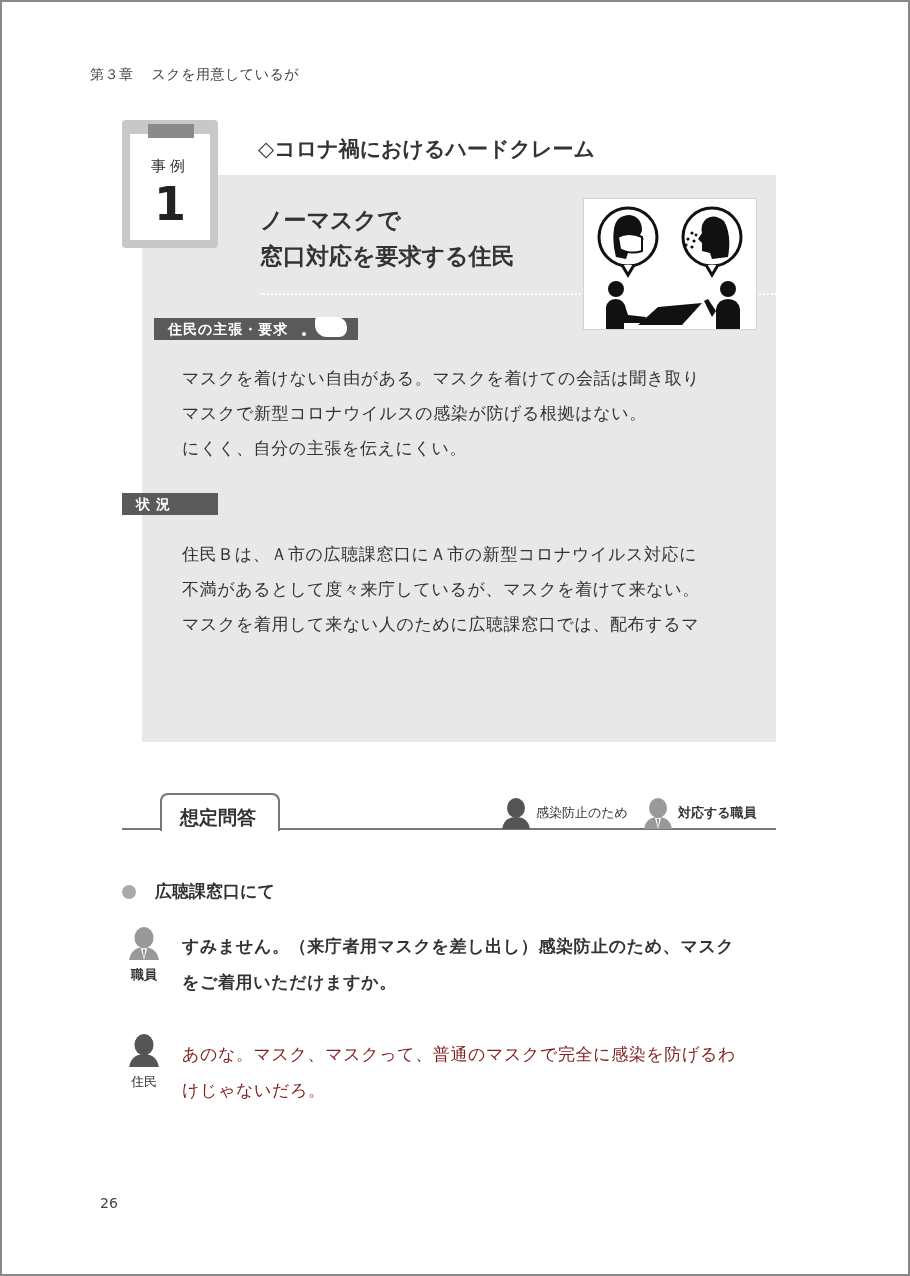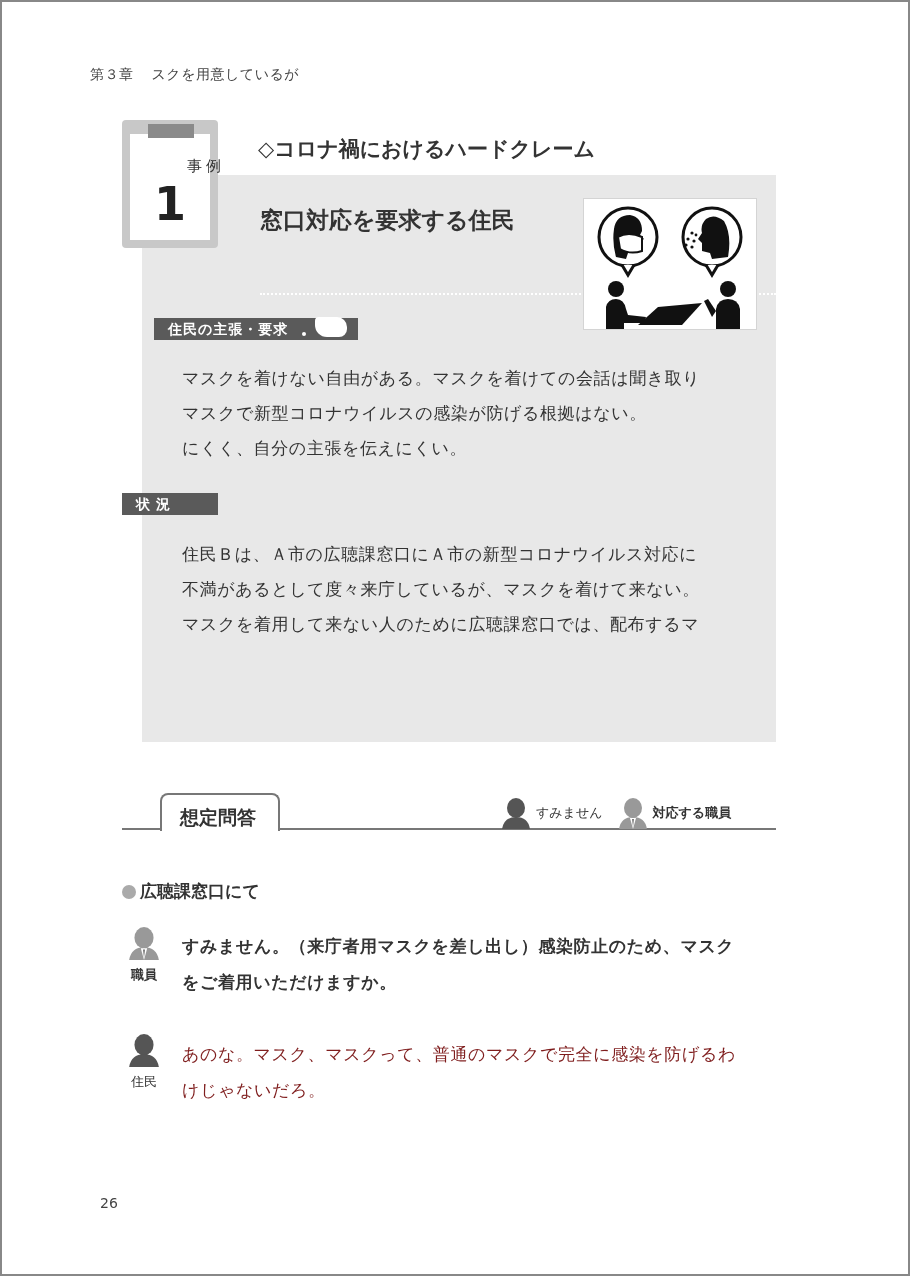--- a/index.html
+++ b/index.html
@@ -15,21 +15,21 @@
   .chapter { left:88px; top:64px; font-size:14px; color:#444; letter-spacing:0.5px; }
   .chapter .gap { display:inline-block; width:18px; }
 
   
   .panel { left:140px; top:173px; width:634px; height:567px; background:#e8e8e8; }
 
   
   .badge { left:120px; top:118px; width:96px; height:128px; background:#c8c8c8; border-radius:4px; }
   .badge-inner { left:128px; top:132px; width:80px; height:106px; background:#fff; }
   .badge-tab { left:146px; top:122px; width:46px; height:14px; background:#8a8a8a; }
-  .badge-label { left:128px; top:155px; width:80px; text-align:center; font-size:15px; color:#333; letter-spacing:4px;padding-left:36px; }
+  .badge-label { left:128px; top:155px; width:80px; text-align:center; font-size:15px; color:#333; letter-spacing:4px; }
   .badge-num { left:128px; top:172px; width:80px; text-align:center; font-size:46px; font-weight:bold; color:#222; line-height:60px; }
 
   .category { left:256px; top:133px; font-size:21px; font-weight:bold; color:#333; }
   .case-title { left:258px; top:200px; font-size:23px; font-weight:bold; color:#333; line-height:36px; }
 
   .dots { left:258px; top:291px; width:516px; height:0; border-top:2px dotted #fff; }
 
   .illust { left:581px; top:196px; width:172px; height:130px; background:#fff; border:1px solid #d4d4d4; }
 
   .label-box { background:#5a5a5a; color:#fff; font-size:14px; font-weight:bold; height:22px; line-height:22px; padding-left:14px; }
@@ -44,21 +44,21 @@
   .situation-text { left:180px; top:535px; width:585px; }
 
   
   .qa-line { left:120px; top:826px; width:654px; height:0; border-top:2px solid #777; }
   .qa-tab { left:158px; top:791px; width:116px; height:36px; background:#fff; border:2px solid #777; border-bottom:none; border-radius:8px 8px 0 0; }
   .qa-tab-text { left:158px; top:803px; width:116px; text-align:center; font-size:19px; font-weight:bold; color:#333; }
   .legend { left:500px; top:795px; height:32px; display:flex; align-items:flex-end; gap:6px; font-size:13px; color:#333; }
   .legend .item { display:flex; align-items:center; gap:6px; margin-right:10px; }
   .legend .bold { font-weight:bold; }
 
-  .place { left:120px; top:878px; font-size:17px; font-weight:bold; color:#333; display:flex; align-items:center; gap:2px; }
+  .place { left:120px; top:878px; font-size:17px; font-weight:bold; color:#333; display:flex; align-items:center; gap:17px; }
   .place .bullet { width:14px; height:14px; background:#aaa; border-radius:50%; display:inline-block; margin-right:2px; }
 
   .speaker { width:40px; text-align:center; }
   .speaker .name { font-size:13px; font-weight:bold; color:#333; margin-top:2px; }
   .staff-speaker { left:122px; top:924px; }
   .resident-speaker { left:122px; top:1031px; }
 
   .staff-text { left:180px; top:926px; width:600px; font-size:17px; font-weight:bold; line-height:36px; color:#333; letter-spacing:0.6px; }
   .resident-text { left:180px; top:1034px; width:600px; font-size:17px; line-height:36px; color:#7f1d1d; letter-spacing:0.6px; }
 
@@ -74,20 +74,21 @@
 <div class="abs panel"></div>
 
 <div class="abs badge"></div>
 <div class="abs badge-inner"></div>
 <div class="abs badge-tab"></div>
 <div class="abs badge-label">事例</div>
 <div class="abs badge-num">1</div>
 
 <div class="abs category">◇コロナ禍におけるハードクレーム</div>
 <div class="abs case-title">
+  <div>ノーマスクで</div>
   <div>窓口対応を要求する住民</div>
 </div>
 <div class="abs dots"></div>
 
 <div class="abs illust">
   <svg width="172" height="130" viewBox="0 0 172 130">
     <g>
       <circle cx="44" cy="38" r="29" fill="#fff" stroke="#111" stroke-width="3"></circle>
       <path d="M38 66 L44 76 L50 66" fill="#fff" stroke="#111" stroke-width="3"></path>
       <path d="M30 30 Q32 16 46 16 Q58 18 58 32 L56 36 L60 40 L54 44 L54 52 L44 54 L42 60 L32 58 Q28 44 30 30Z" fill="#111"></path>
@@ -134,21 +135,21 @@
 <div class="abs qa-line"></div>
 <div class="abs qa-tab"></div>
 <div class="abs qa-tab-text">想定問答</div>
 
 <div class="abs legend">
   <div class="item">
     <svg width="28" height="32" viewBox="0 0 28 32">
       <ellipse cx="14" cy="11" rx="9" ry="10" fill="#555"></ellipse>
       <path d="M0 32 Q2 20 14 20 Q26 20 28 32Z" fill="#555"></path>
     </svg>
-    <span>すみません</span>
+    <span>感染防止のため</span>
   </div>
   <div class="item">
     <svg width="28" height="32" viewBox="0 0 28 32">
       <ellipse cx="14" cy="11" rx="9" ry="10" fill="#999"></ellipse>
       <path d="M0 32 Q2 20 14 20 Q26 20 28 32Z" fill="#999"></path>
       <path d="M11 21 L14 32 L17 21Z" fill="#fff"></path>
       <path d="M13 22 L14 30 L15 22Z" fill="#777"></path>
     </svg>
     <span class="bold">対応する職員</span>
   </div>

